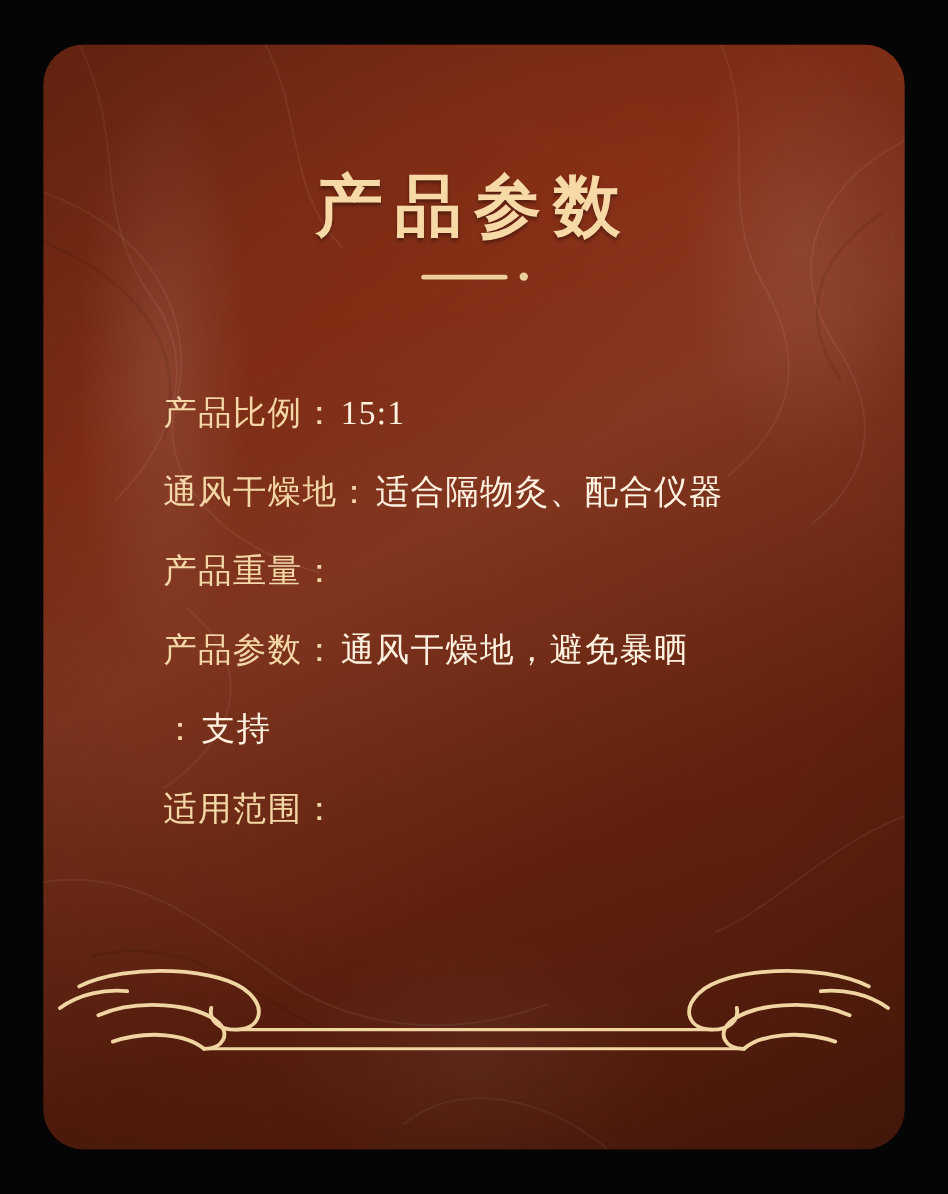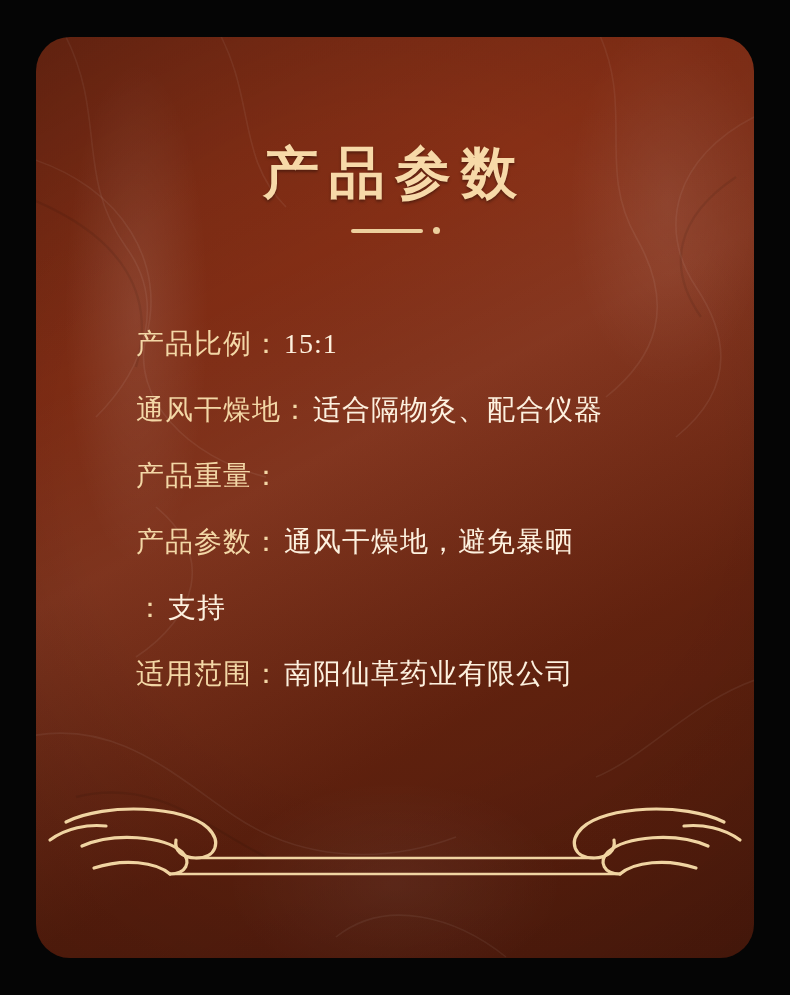--- a/index.html
+++ b/index.html
@@ -195,21 +195,20 @@
       </div>
 
       <div class="spec-row">
         <span class="spec-sep">：</span>
         <span class="spec-value">支持</span>
       </div>
 
       <div class="spec-row">
         <span class="spec-label">适用范围</span>
         <span class="spec-sep">：</span>
-        <span class="spec-value">南阳仙草药业有限公司</span>
       </div>
 
     </div>
 
     <svg class="clouds" viewBox="0 0 718 90" preserveAspectRatio="none">
       <g fill="none" stroke="#f0d4a2" stroke-width="3.2" stroke-linecap="round">
 
         <path d="M30,16 C70,-4 150,0 172,22 C186,36 180,52 160,52 C146,52 138,44 140,34"></path>
         <path d="M46,40 C78,26 128,30 146,46 C156,56 150,68 134,68"></path>
         <path d="M58,62 C88,52 120,56 134,68"></path>

